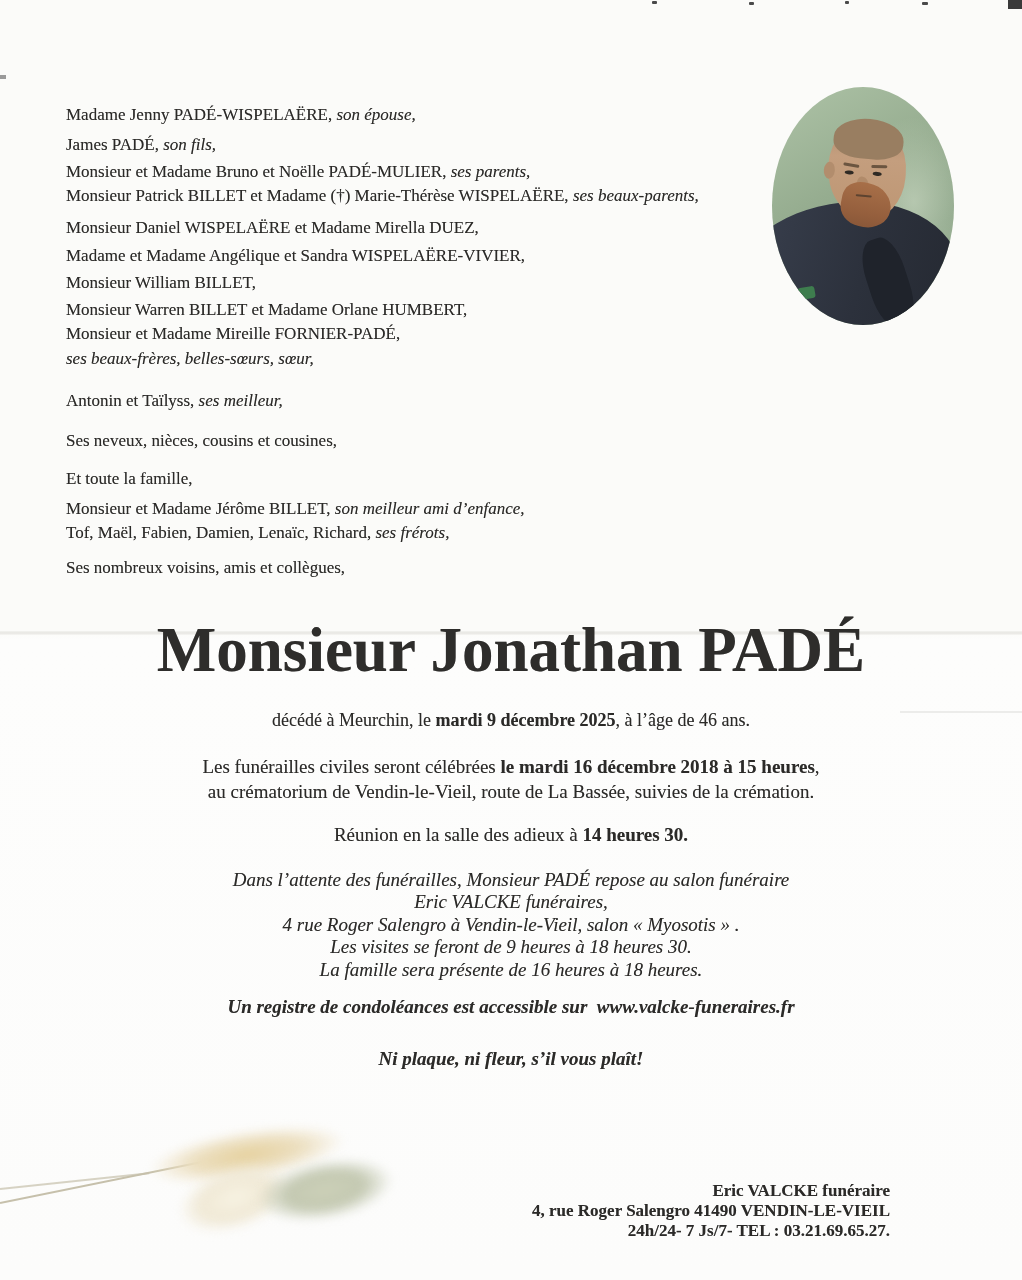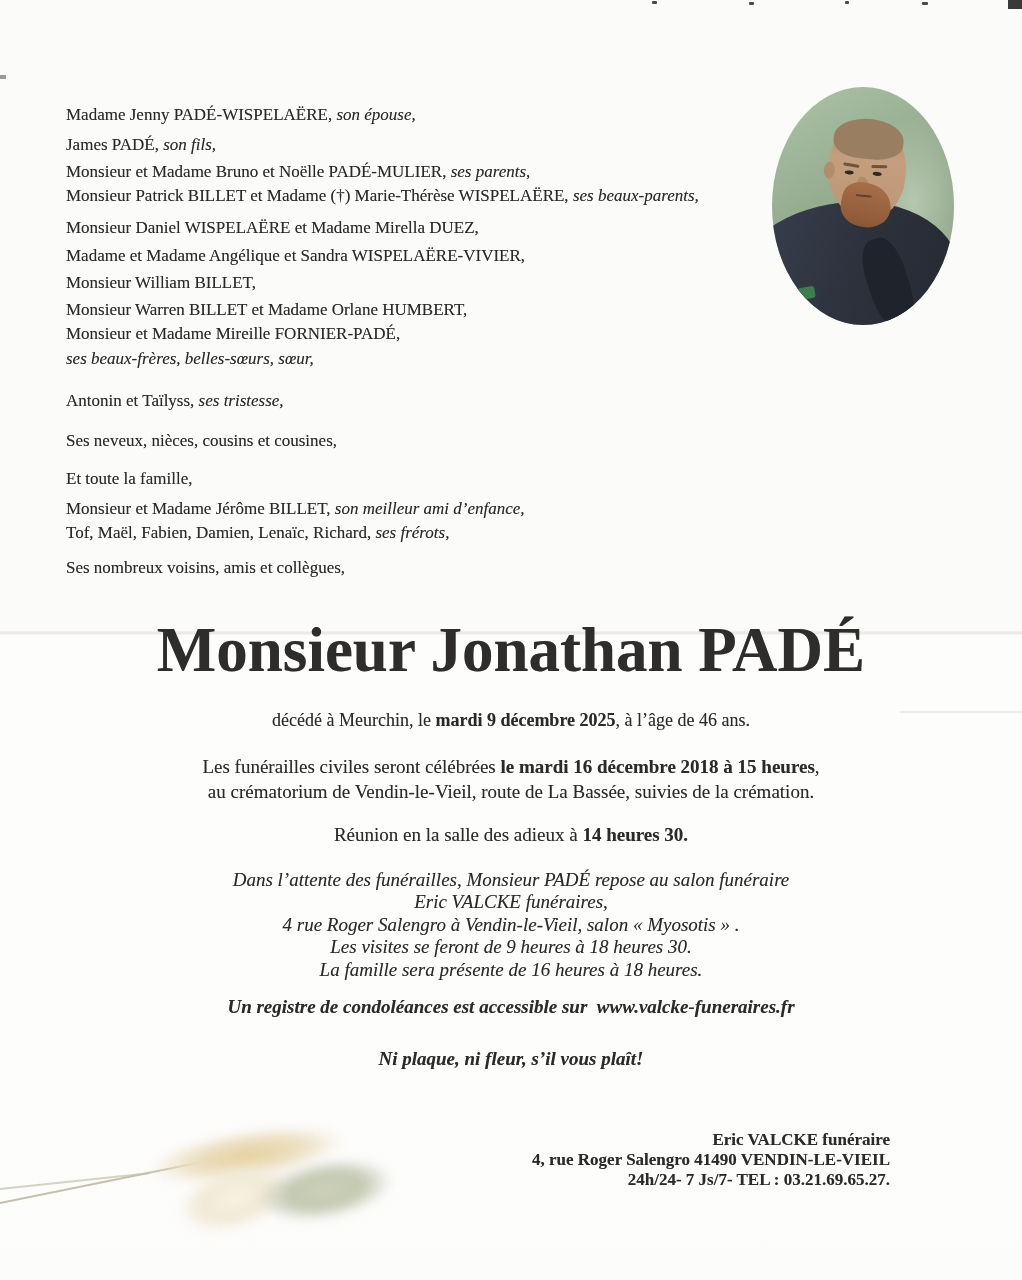--- a/index.html
+++ b/index.html
@@ -62,21 +62,21 @@
   .death{font-size:18px;margin-top:22px;line-height:24px;}
   .funeral1{font-size:19px;margin-top:22px;line-height:25px;}
   .funeral2{font-size:19px;line-height:25px;}
   .reunion{font-size:19px;margin-top:18px;line-height:25px;}
   .vigil{margin-top:22px;font-style:italic;font-size:19px;}
   .vigil-line{line-height:22.4px;}
   .register{margin-top:15px;font-weight:bold;font-style:italic;font-size:19px;white-space:pre-wrap;}
   .noflowers{margin-top:30px;font-weight:bold;font-style:italic;font-size:19px;}
   .b{font-weight:bold}.i{font-style:italic}
   
-  .fh{position:absolute;right:132px;top:1130px;text-align:right;font-weight:bold;
+  .fh{position:absolute;right:132px;top:1181px;text-align:right;font-weight:bold;
       font-size:17px;line-height:20px;text-shadow:0 0 .4px rgba(0,0,0,.3);}
   
   .stem{position:absolute;height:2px;background:#c6c0ab;transform-origin:left center;}
   .stem1{left:0;top:1202px;width:235px;transform:rotate(-11.5deg);}
   .stem2{left:0;top:1188px;width:150px;transform:rotate(-6deg);opacity:.7;}
   .tuft{position:absolute;border-radius:50%;filter:blur(4px);}
   .tuft-beige{left:148px;top:1130px;width:198px;height:50px;transform:rotate(-9deg);
       background:radial-gradient(closest-side,#e6d19e 0%,#ecdfc0 55%,rgba(246,241,229,0) 100%);}
   .tuft-cream{left:176px;top:1166px;width:118px;height:64px;transform:rotate(-18deg);
       background:radial-gradient(closest-side,#f7f2e2 0%,#f0e9d6 60%,rgba(250,248,240,0) 100%);}
@@ -119,21 +119,21 @@
       <div class="fam-line" style="margin-top: 0px;"><span>Madame Jenny PADÉ-WISPELAËRE, </span><span class="i">son épouse,</span></div>
       <div class="fam-line" style="margin-top: 6px;"><span>James PADÉ, </span><span class="i">son fils,</span></div>
       <div class="fam-line" style="margin-top: 3px;"><span>Monsieur et Madame Bruno et Noëlle PADÉ-MULIER, </span><span class="i">ses parents,</span></div>
       <div class="fam-line" style="margin-top: 0px;"><span>Monsieur Patrick BILLET et Madame (†) Marie-Thérèse WISPELAËRE, </span><span class="i">ses beaux-parents,</span></div>
       <div class="fam-line" style="margin-top: 8px;"><span>Monsieur Daniel WISPELAËRE et Madame Mirella DUEZ,</span></div>
       <div class="fam-line" style="margin-top: 4px;"><span>Madame et Madame Angélique et Sandra WISPELAËRE-VIVIER,</span></div>
       <div class="fam-line" style="margin-top: 3px;"><span>Monsieur William BILLET,</span></div>
       <div class="fam-line" style="margin-top: 3px;"><span>Monsieur Warren BILLET et Madame Orlane HUMBERT,</span></div>
       <div class="fam-line" style="margin-top: 0px;"><span>Monsieur et Madame Mireille FORNIER-PADÉ,</span></div>
       <div class="fam-line" style="margin-top: 1px;"><span class="i">ses beaux-frères, belles-sœurs, sœur,</span></div>
-      <div class="fam-line" style="margin-top: 18px;"><span>Antonin et Taïlyss, </span><span class="i">ses tristesse,</span></div>
+      <div class="fam-line" style="margin-top: 18px;"><span>Antonin et Taïlyss, </span><span class="i">ses meilleur,</span></div>
       <div class="fam-line" style="margin-top: 16px;"><span>Ses neveux, nièces, cousins et cousines,</span></div>
       <div class="fam-line" style="margin-top: 14px;"><span>Et toute la famille,</span></div>
       <div class="fam-line" style="margin-top: 6px;"><span>Monsieur et Madame Jérôme BILLET, </span><span class="i">son meilleur ami d’enfance,</span></div>
       <div class="fam-line" style="margin-top: 0px;"><span>Tof, Maël, Fabien, Damien, Lenaïc, Richard, </span><span class="i">ses frérots,</span></div>
       <div class="fam-line" style="margin-top: 11px;"><span>Ses nombreux voisins, amis et collègues,</span></div>
     </div>
 
   <div class="center">
     <div class="title">Monsieur Jonathan PADÉ</div>
     <div class="death"><span>décédé à Meurchin, le </span><span class="b">mardi 9 décembre 2025</span><span>, à l’âge de 46 ans.</span></div>

